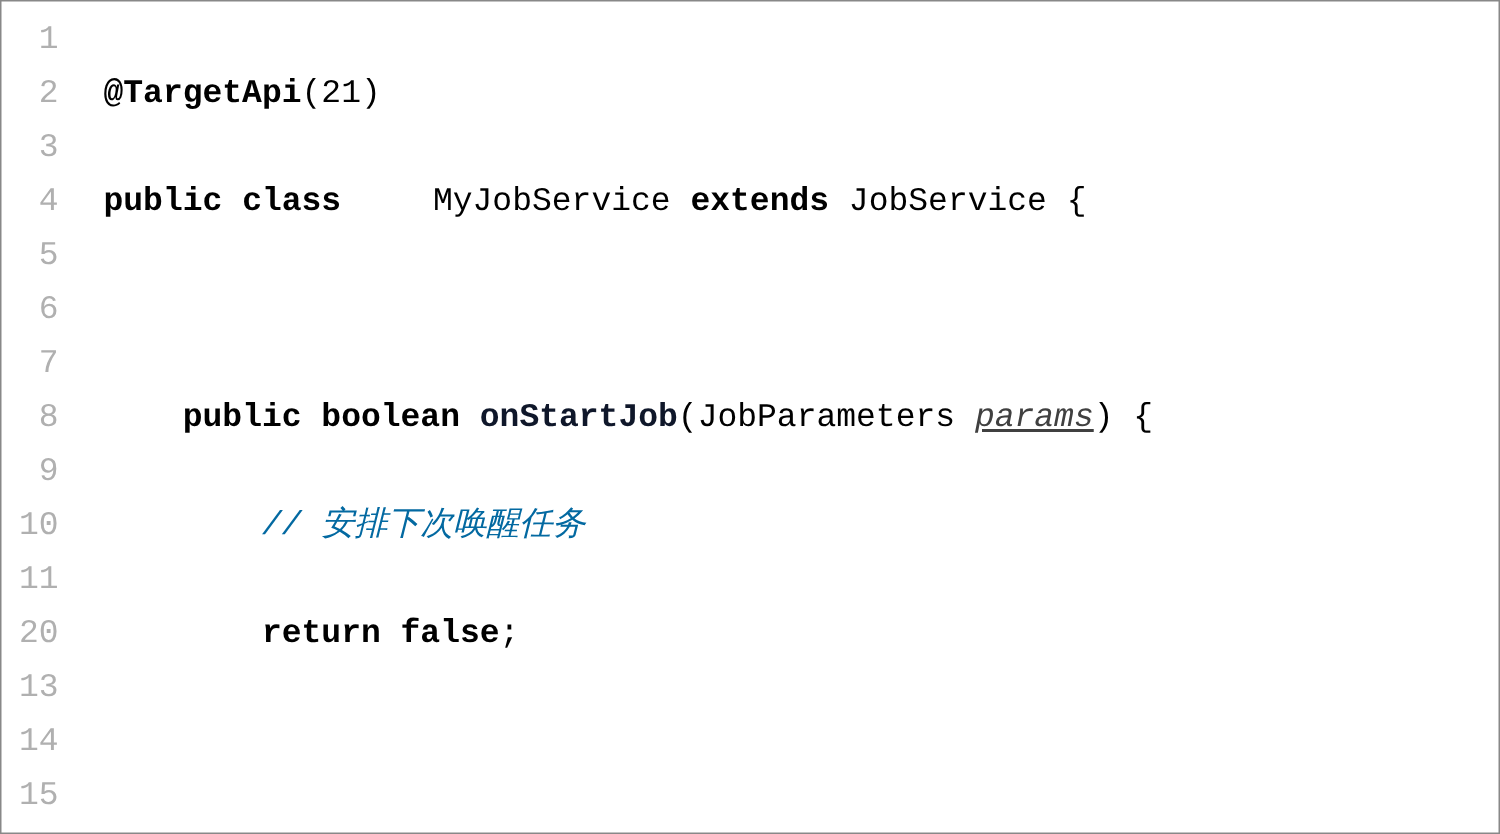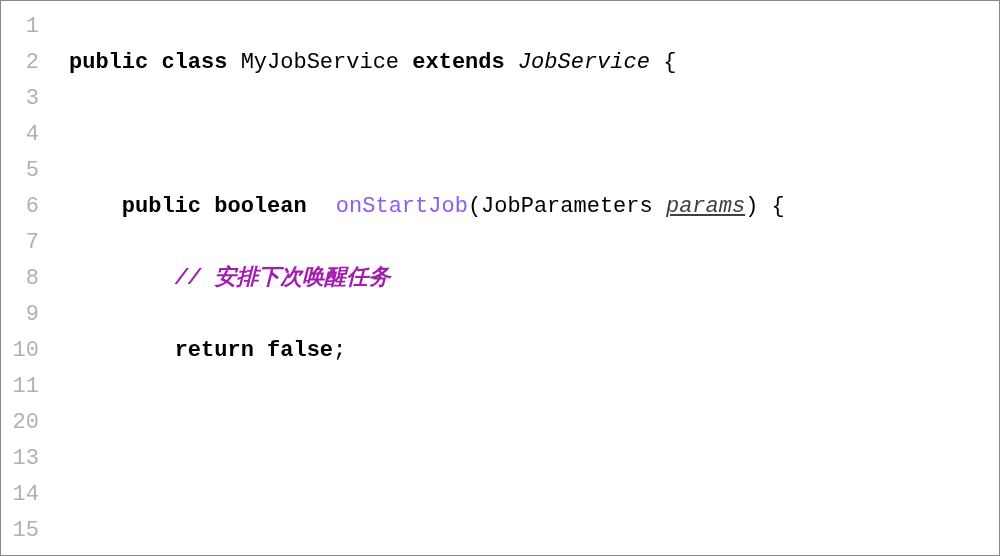--- a/index.html
+++ b/index.html
@@ -23,26 +23,26 @@
     line-height: 36px;
     min-width: 60px;
   }
   .code {
     line-height: 36px;
     white-space: pre;
   }
   .keyword { font-weight: bold; color: #000; }
   .annotation { font-weight: bold; color: #000; }
   .type { color: #000; }
-  .type-italic { font-style: italic; color: #000; }
+  .type-italic { color: #000; }
   .param-italic { font-style: italic; color: #404040; text-decoration: underline; }
-  .comment { font-style: italic; color: #a21caf; font-weight: bold; }
+  .comment { font-style: italic; color: #0369a1; }
   .plain { color: #000; }
-  .method { font-weight: normal; color: #8b5cf6; margin-left: 16px; }
-  .classname { color: #000; }
+  .method { font-weight: bold; color: #0f172a; }
+  .classname { color: #000; margin-left: 48px; }
 </style>
 </head>
 <body>
 
 <div class="code-block">
   <div class="gutter">
     <div>1</div>
     <div>2</div>
     <div>3</div>
     <div>4</div>
@@ -52,20 +52,21 @@
     <div>8</div>
     <div>9</div>
     <div>10</div>
     <div>11</div>
     <div>20</div>
     <div>13</div>
     <div>14</div>
     <div>15</div>
   </div>
   <div class="code">
+<div><span class="annotation">@TargetApi</span><span class="plain">(</span><span class="plain">21</span><span class="plain">)</span></div>
 <div><span class="keyword">public</span> <span class="keyword">class</span> <span class="classname">MyJobService</span> <span class="keyword">extends</span> <span class="type-italic">JobService</span><span class="plain"> {</span></div>
 <div>&nbsp;</div>
 <div>    <span class="keyword">public</span> <span class="keyword">boolean</span> <span class="method">onStartJob</span><span class="plain">(</span><span class="type">JobParameters</span> <span class="param-italic">params</span><span class="plain">) {</span></div>
 <div>        <span class="comment">// 安排下次唤醒任务</span></div>
 <div>        <span class="keyword">return</span> <span class="keyword">false</span><span class="plain">;</span></div>
 
 
 
 
 

